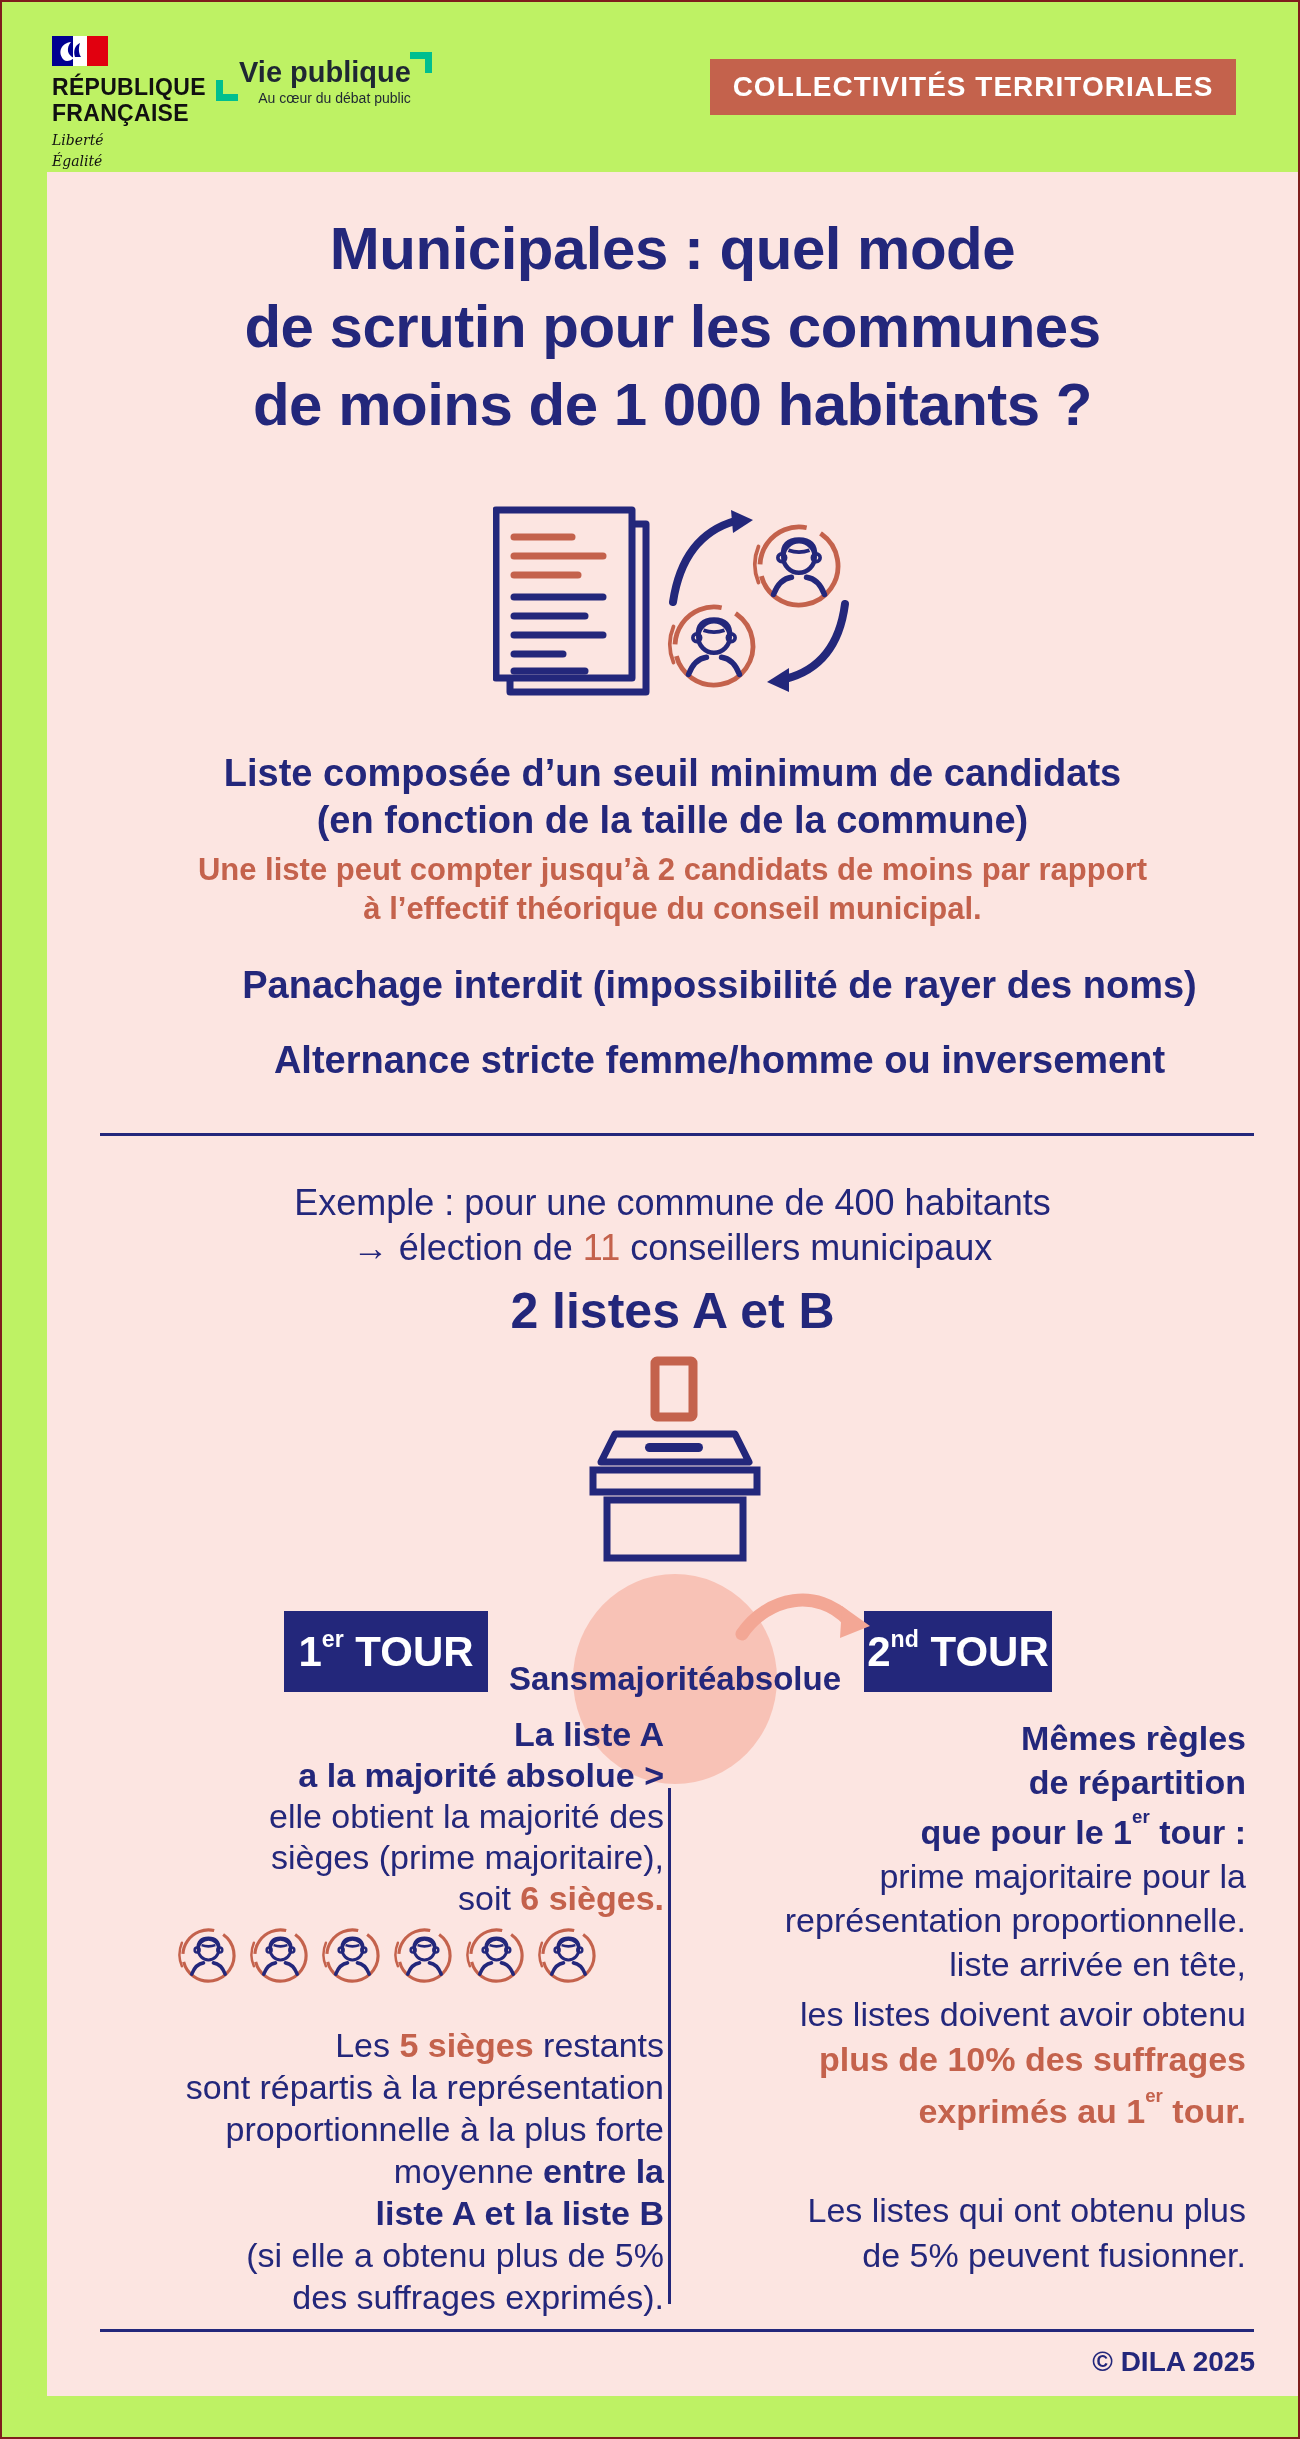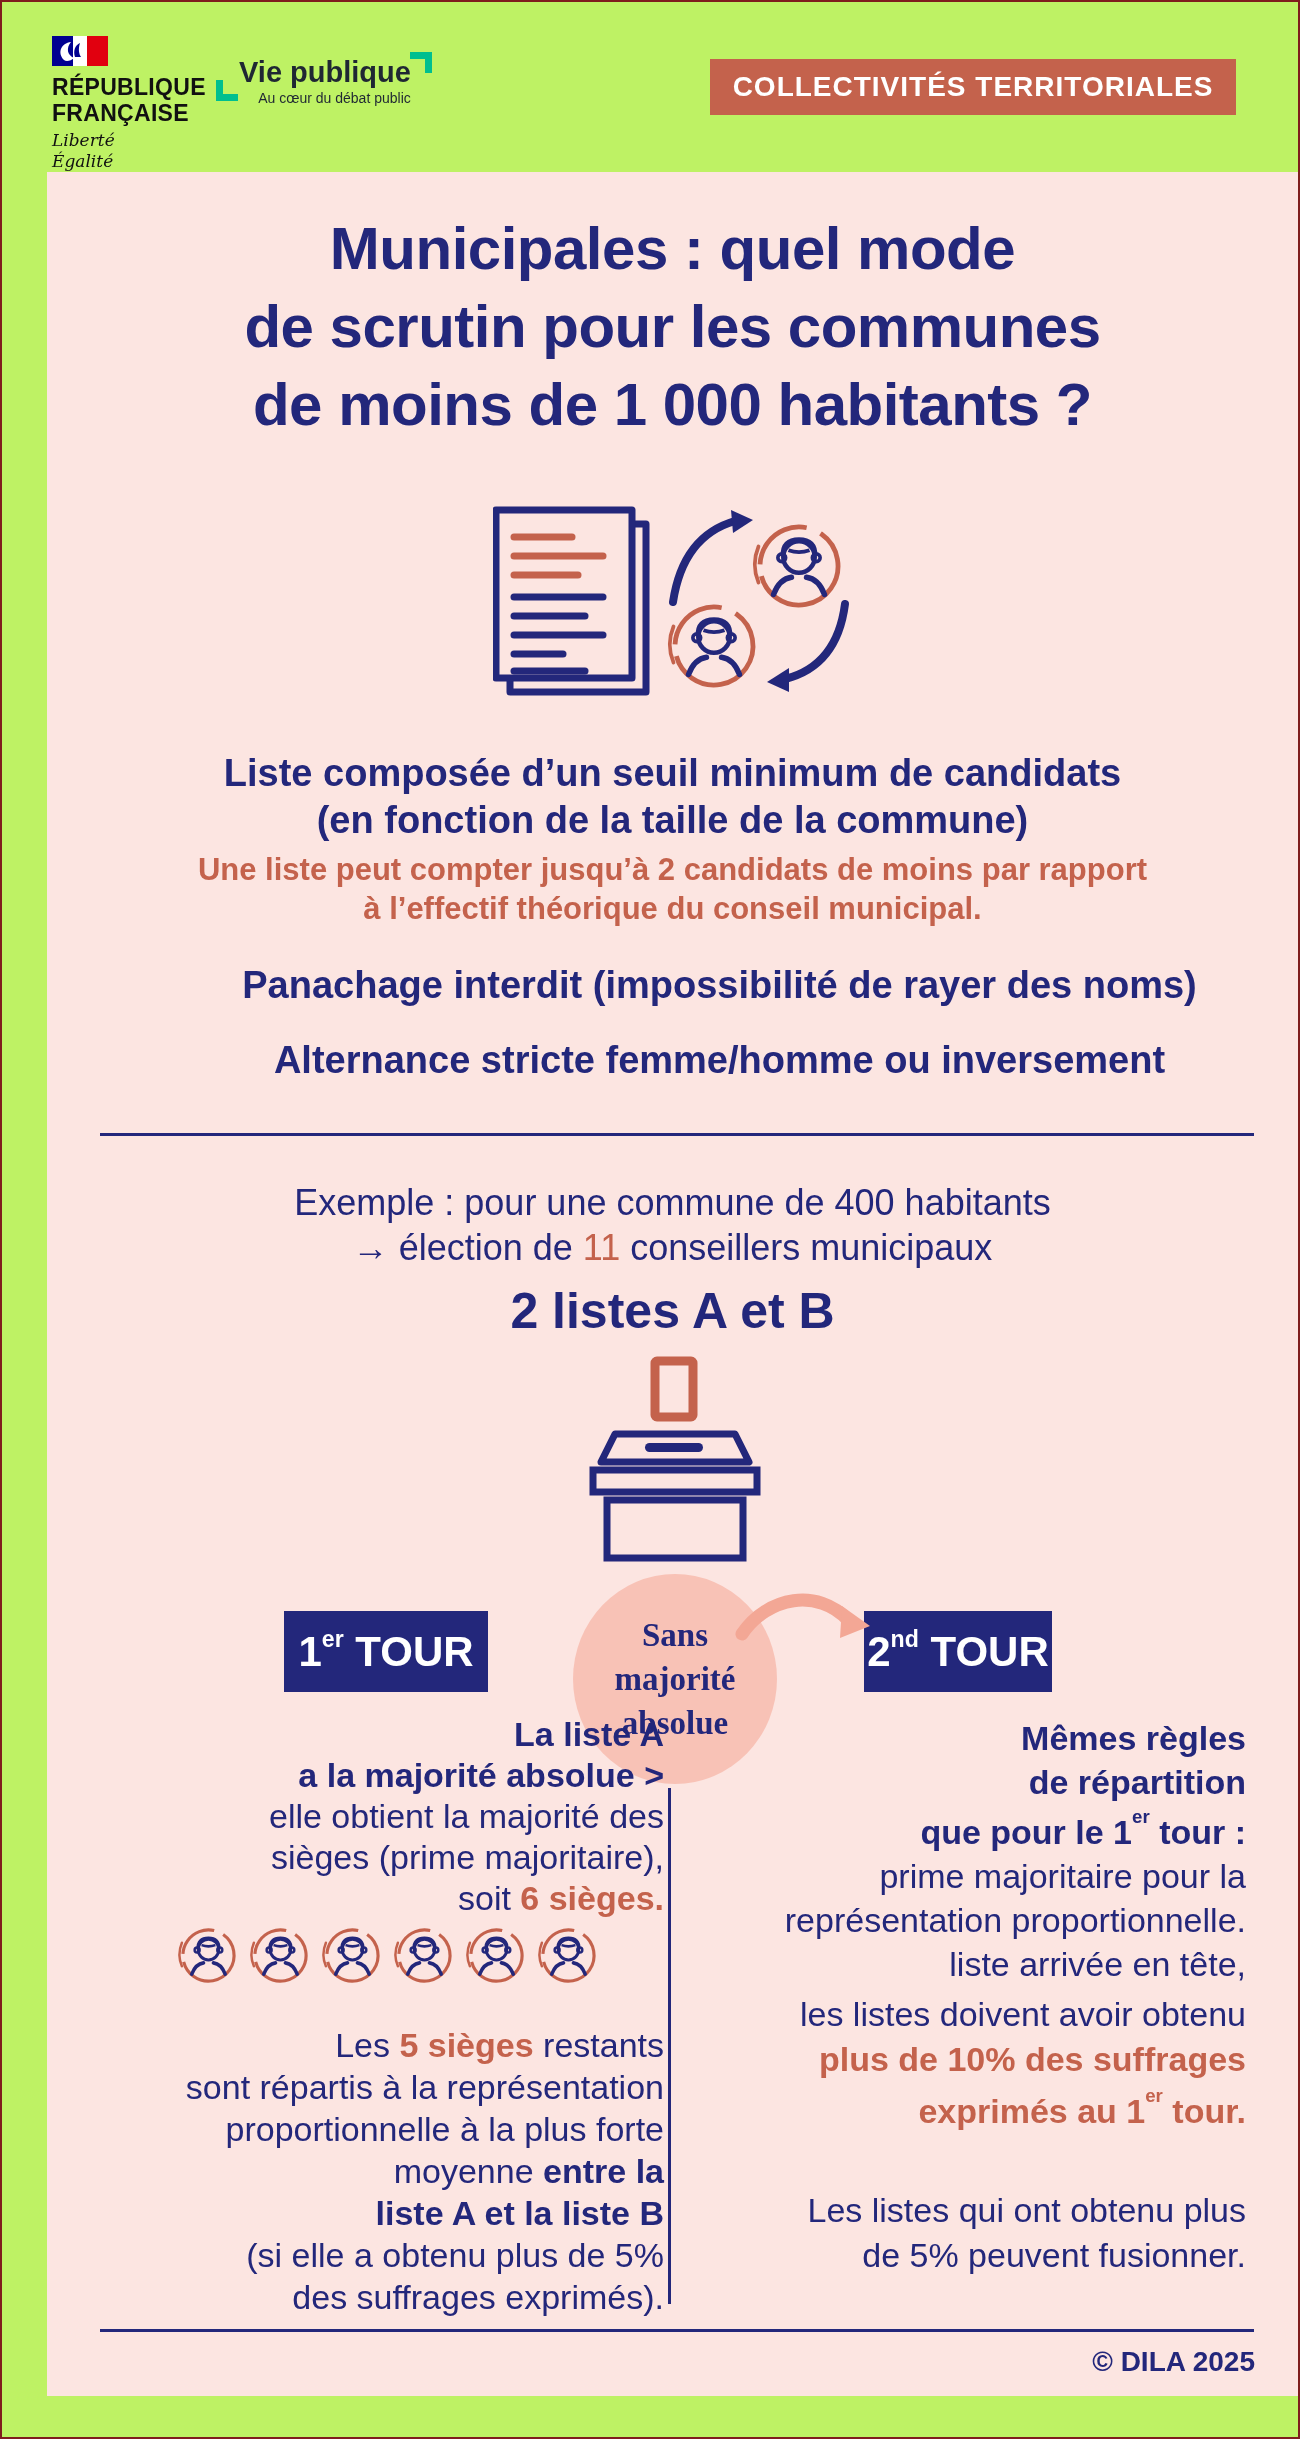--- a/index.html
+++ b/index.html
@@ -13,41 +13,41 @@
   .abs{position:absolute;}
   .pinkbg{position:absolute;left:45px;right:0;top:170px;height:2224px;background:var(--pink);}
   .ctr{position:absolute;left:45px;width:1251px;text-align:center;}
   .b{font-weight:bold;}
   .sal{color:var(--salmon);}
   .nowrap{white-space:nowrap;}
   sup.s{font-size:0.55em;position:relative;top:-0.5em;}
 
   
   .rf-title{position:absolute;left:50px;top:72px;font-size:23px;line-height:26px;font-weight:bold;color:#111;letter-spacing:.3px;}
-  .rf-motto{position:absolute;left:50px;top:128px;font-family:"DejaVu Serif",serif;font-style:italic;font-size:17px;line-height:21px;color:#111;}
+  .rf-motto{position:absolute;left:50px;top:128px;font-family:"DejaVu Serif",serif;font-style:italic;font-size:14px;line-height:21px;color:#111;}
   .vp-name{position:absolute;left:237px;top:54px;font-size:29px;font-weight:bold;color:var(--ink);}
   .vp-tag{position:absolute;left:250px;top:88px;width:165px;text-align:center;font-size:14px;color:var(--ink);}
   .br-bl{position:absolute;left:214px;top:78px;width:15px;height:14px;border-left:7px solid var(--green);border-bottom:7px solid var(--green);}
   .br-tr{position:absolute;left:408px;top:50px;width:15px;height:14px;border-right:7px solid var(--green);border-top:7px solid var(--green);}
   .topic-badge{position:absolute;left:708px;top:57px;width:526px;height:56px;background:var(--salmon);
     color:#fff;font-weight:bold;font-size:28px;letter-spacing:1px;display:flex;align-items:center;justify-content:center;}
 
   
   .title{top:208px;font-size:60px;line-height:78px;font-weight:bold;letter-spacing:-0.5px;}
   .h1line{font-size:38px;font-weight:bold;line-height:47px;}
   .noteline{font-size:31px;font-weight:bold;line-height:39px;color:var(--salmon);}
   .ruleline{font-size:38px;font-weight:bold;margin-left:47px;}
   .hr{position:absolute;left:98px;width:1154px;height:3px;background:var(--navy);}
   .exline{font-size:36px;line-height:45px;}
   .lists-title{top:1280px;font-size:50px;font-weight:bold;}
   .tour-badge{position:absolute;top:1609px;height:81px;background:var(--navy);color:#fff;font-weight:bold;
     font-size:42px;display:flex;align-items:center;justify-content:center;}
   .bubble{position:absolute;left:571px;top:1572px;width:204px;height:210px;border-radius:50%;background:var(--bubble);
-    display:flex;flex-direction:column;align-items:center;justify-content:center;
-    font-size:33px;line-height:44px;font-weight:bold;color:var(--navy);font-family:Liberation Serif, serif;}
+    display:flex;flex-direction:row;align-items:center;justify-content:center;
+    font-size:33px;line-height:44px;font-weight:bold;color:var(--navy);}
   .col{position:absolute;width:556px;font-size:34px;text-align:right;}
   .col .ln{white-space:nowrap;}
   .vline{position:absolute;left:666px;top:1786px;width:3px;height:516px;background:var(--navy);}
   .seats{position:absolute;left:106px;top:1922px;width:556px;display:flex;justify-content:center;gap:9px;}
   .dila{position:absolute;left:753px;top:2344px;width:500px;text-align:right;font-size:28px;font-weight:bold;}
 </style>
 </head>
 <body>
 
 <div class="frame">

